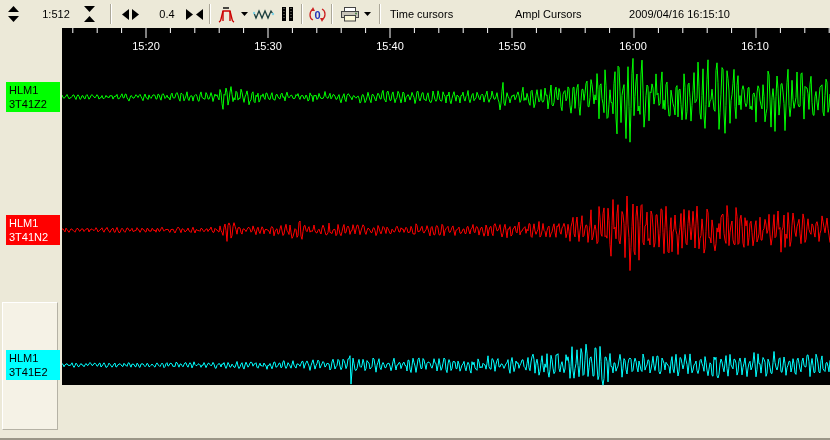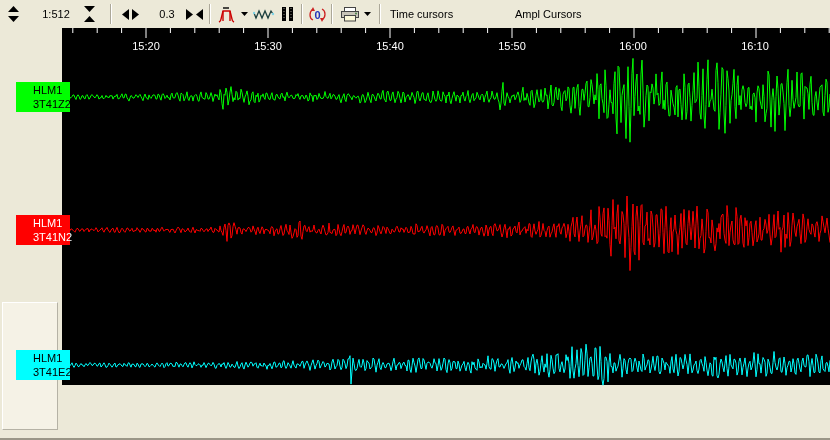--- a/index.html
+++ b/index.html
@@ -16,22 +16,22 @@
   .tsep{position:absolute;top:4px;height:20px;width:0;border-left:1px solid #aca899;border-right:1px solid #ffffff;}
   .tlabel{white-space:nowrap;}
   .timestamp{position:absolute;right:8px;top:0;height:28px;display:flex;align-items:center;}
   
   .plot{position:absolute;left:62px;top:28px;width:768px;height:357px;background:#000;}
   .plot svg{display:block;}
   
   .ch-panel{position:absolute;left:2px;top:302px;width:56px;height:128px;
     background:#f5f2e6;border-top:1px solid #ffffff;border-left:1px solid #ffffff;
     border-right:1px solid #b5b2a5;border-bottom:1px solid #b5b2a5;box-sizing:border-box;}
-  .chlabel{position:absolute;left:16px;width:54px;height:30px;box-sizing:border-box;
-    padding:1px 0 0 17px;line-height:14px;font-size:11px;cursor:default;}
+  .chlabel{position:absolute;left:6px;width:54px;height:30px;box-sizing:border-box;
+    padding:1px 0 0 3px;line-height:14px;font-size:11px;cursor:default;}
   
   .bottomstrip{position:absolute;left:0;top:433px;width:830px;height:7px;background:#ece9d8;
     border-bottom:2px solid #9a9687;box-sizing:border-box;}
   .icon-svg{display:block;}
 </style>
 </head>
 <body>
 
 <div class="toolbar">
 
@@ -53,21 +53,21 @@
 
   <div class="tsep" style="left:110px"></div>
 
   <div class="titem tbtn" style="left:122px">
     <svg class="icon-svg" width="17" height="11" viewBox="0 0 17 11">
       <polygon points="7,0 7,11 0,5.5" fill="#000"></polygon>
       <polygon points="10,0 10,11 17,5.5" fill="#000"></polygon>
     </svg>
   </div>
 
-  <div class="titem tlabel" style="left:152px;width:30px;justify-content:center">0.3</div>
+  <div class="titem tlabel" style="left:152px;width:30px;justify-content:center">0.4</div>
 
   <div class="titem tbtn" style="left:186px">
     <svg class="icon-svg" width="17" height="11" viewBox="0 0 17 11">
       <polygon points="0,0 0,11 7,5.5" fill="#000"></polygon>
       <polygon points="17,0 17,11 10,5.5" fill="#000"></polygon>
     </svg>
   </div>
 
   <div class="tsep" style="left:209px"></div>
 
@@ -131,20 +131,21 @@
       <polygon points="0,0 7,0 3.5,4" fill="#000"></polygon>
     </svg>
   </div>
 
   <div class="tsep" style="left:379px"></div>
 
   <div class="titem tbtn tlabel" style="left:515px">Ampl Cursors</div>
 
   <div class="titem tbtn tlabel" style="left:390px">Time cursors</div>
 
+  <div class="timestamp tlabel">2009/04/16 16:15:10</div>
 </div>
 
 <div class="plot">
   <svg id="plot-svg" width="768" height="405" viewBox="0 0 768 405">
       <line x1="10.8" y1="0" x2="10.8" y2="5" stroke="#ffffff" stroke-width="1"></line>
       <line x1="35.2" y1="0" x2="35.2" y2="5" stroke="#ffffff" stroke-width="1"></line>
       <line x1="59.599999999999994" y1="0" x2="59.599999999999994" y2="5" stroke="#ffffff" stroke-width="1"></line>
       <line x1="83.99999999999999" y1="0" x2="83.99999999999999" y2="10" stroke="#ffffff" stroke-width="1"></line>
       <line x1="108.39999999999999" y1="0" x2="108.39999999999999" y2="5" stroke="#ffffff" stroke-width="1"></line>
       <line x1="132.8" y1="0" x2="132.8" y2="5" stroke="#ffffff" stroke-width="1"></line>

